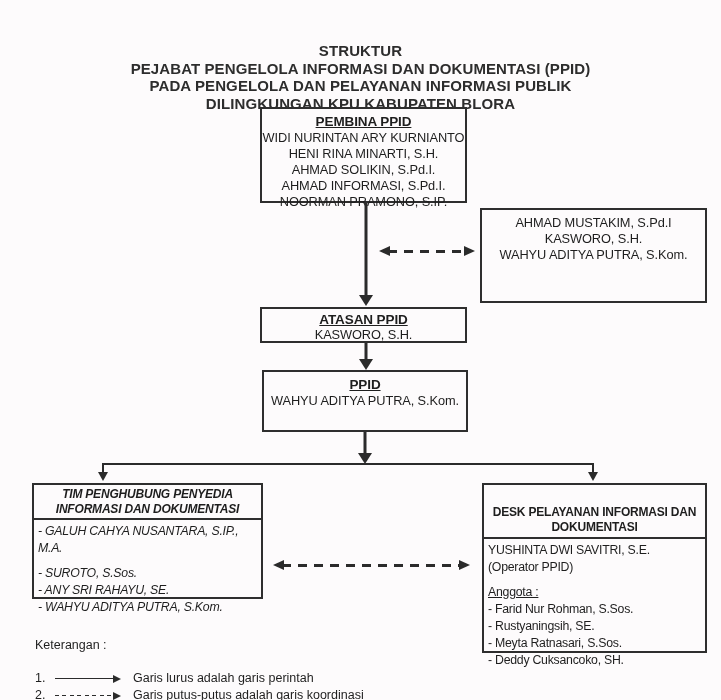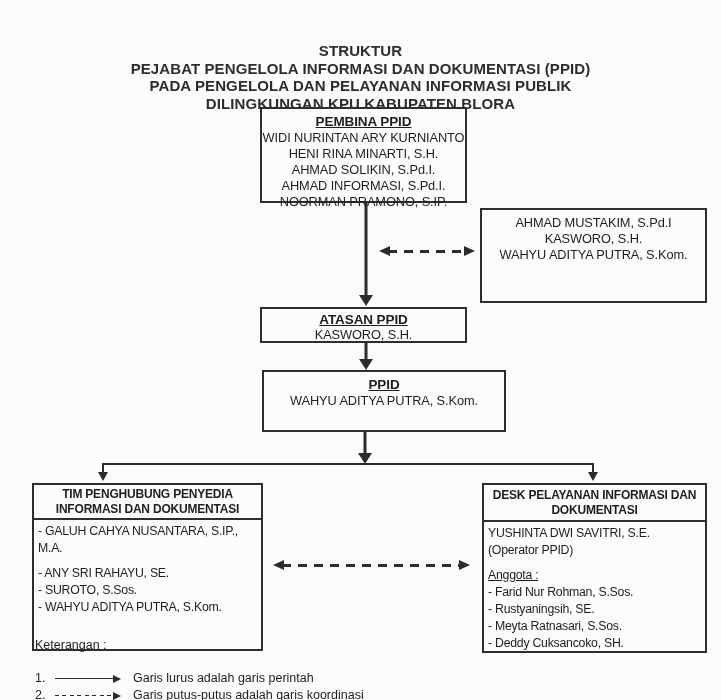--- a/index.html
+++ b/index.html
@@ -111,21 +111,21 @@
   <div class="obox" style="left:260px;top:307px;width:207px;height:36px;">
     <div class="hdr" style="line-height:16px;padding-top:3px;">ATASAN PPID</div>
     <div class="members-c" style="line-height:14px;">KASWORO, S.H.</div>
   </div>
 
   <div class="varrow" style="left:359px;top:343px;height:27px;">
     <div class="shaft"></div>
     <div class="head"></div>
   </div>
 
-  <div class="obox" style="left:262px;top:370px;width:244px;height:62px;">
+  <div class="obox" style="left:262px;top:370px;width:206px;height:62px;">
     <div class="hdr" style="padding-top:4px;">PPID</div>
     <div class="members-c">WAHYU ADITYA PUTRA, S.Kom.</div>
   </div>
 
   <div class="varrow" style="left:358px;top:432px;height:32px;">
     <div class="shaft"></div>
     <div class="head"></div>
   </div>
 
   <div class="hline" style="left:102px;top:463px;width:492px;"></div>
@@ -133,38 +133,38 @@
   <div class="varrow sm" style="left:96px;top:463px;height:18px;">
     <div class="shaft"></div>
     <div class="head"></div>
   </div>
 
   <div class="varrow sm" style="left:586px;top:463px;height:18px;">
     <div class="shaft"></div>
     <div class="head"></div>
   </div>
 
-  <div class="obox" style="left:32px;top:483px;width:231px;height:168px;">
+  <div class="obox" style="left:32px;top:483px;width:231px;height:116px;font-style:italic;">
     <div class="hdr-block" style="padding-top:2px;line-height:14.5px;">TIM PENGHUBUNG PENYEDIA INFORMASI DAN DOKUMENTASI</div>
     <div class="members-l">
       <div class="gap-b">- GALUH CAHYA NUSANTARA, S.IP., M.A.</div>
+      <div>- SUROTO, S.Sos.</div>
       <div>- ANY SRI RAHAYU, SE.</div>
-      <div>- SUROTO, S.Sos.</div>
       <div>- WAHYU ADITYA PUTRA, S.Kom.</div>
     </div>
   </div>
 
   <div class="dasharrow" style="left:273px;top:559px;width:197px;">
     <div class="head-l"></div>
     <div class="line"></div>
     <div class="head-r"></div>
   </div>
 
   <div class="obox" style="left:482px;top:483px;width:225px;height:170px;">
-    <div class="hdr-block" style="padding-top:3px;">DESK PELAYANAN INFORMASI DAN DOKUMENTASI</div>
+    <div class="hdr-block" style="padding-top:20px;">DESK PELAYANAN INFORMASI DAN DOKUMENTASI</div>
     <div class="members-l">
       <div class="gap-b">YUSHINTA DWI SAVITRI, S.E. (Operator PPID)</div>
       <div class="u">Anggota :</div>
       <div>- Farid Nur Rohman, S.Sos.</div>
       <div>- Rustyaningsih, SE.</div>
       <div>- Meyta Ratnasari, S.Sos.</div>
       <div>- Deddy Cuksancoko, SH.</div>
     </div>
   </div>
 

